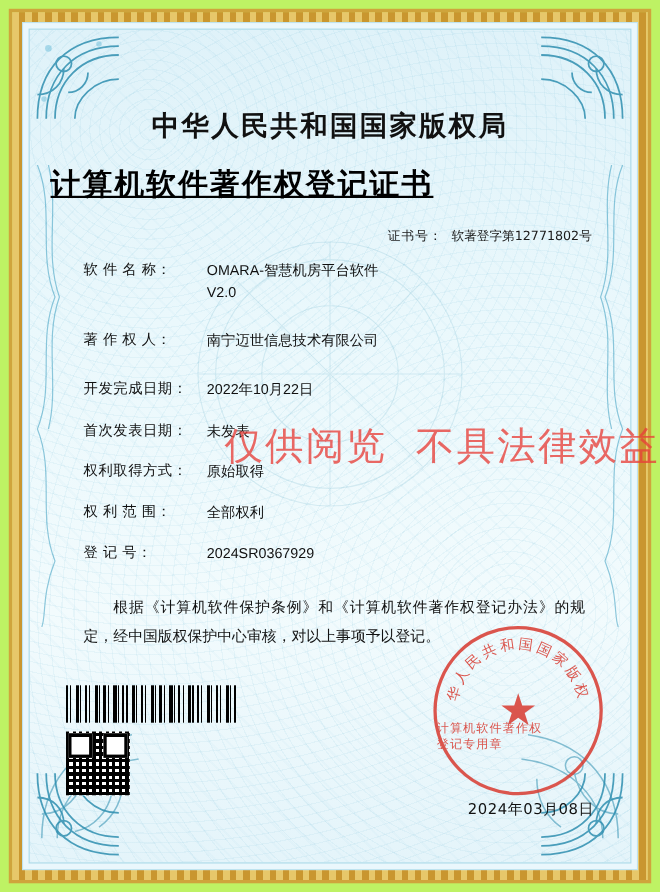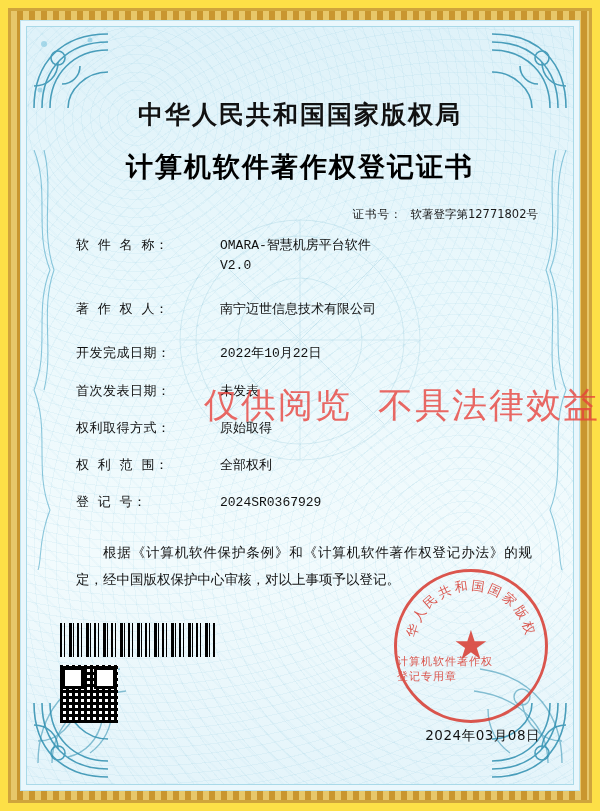--- a/index.html
+++ b/index.html
@@ -8,21 +8,21 @@
     background: #ffffff;
   }
   body {
     font-family: "Liberation Serif", serif;
   }
   .page {
     position: relative;
     width: 600px;
     height: 811px;
     overflow: hidden;
-    background: #fde047;
+    background: #bef264;
   }
 
   
   .frame-outer {
     position: absolute;
     left: 8px; top: 8px; right: 8px; bottom: 8px;
     border: 3px solid #cfa43c;
     background:
       repeating-linear-gradient(90deg,
         #e7c76a 0px, #e7c76a 6px,
@@ -95,26 +95,26 @@
     margin-top: 58px;
     text-align: center;
     font-size: 25px;
     letter-spacing: 2px;
     color: #111;
     font-family: "DejaVu Serif", serif;
     font-weight: 700;
   }
   .cert-title {
     margin-top: 18px;
-    text-align: center;
     font-size: 27px;
     letter-spacing: 2px;
     color: #000;
     font-family: "DejaVu Serif", serif;
     font-weight: 700;
+    text-decoration: underline;
   }
   .cert-no {
     margin-top: 22px;
     text-align: right;
     padding-right: 16px;
     font-size: 11.5px;
     color: #1a1a1a;
     font-family: "DejaVu Sans", sans-serif;
   }
   .cert-no .lbl { letter-spacing: 1px; font-family: Liberation Serif, serif; }
@@ -124,22 +124,21 @@
     margin-top: 14px;
     padding-left: 30px;
     padding-right: 12px;
   }
   .field {
     display: flex;
     align-items: flex-start;
     margin-bottom: 17px;
     font-size: 13px;
     color: #111;
-    font-family: Liberation Mono, monospace;
-    gap: 32px;
+    font-family: Liberation Sans, sans-serif;
   }
   .field .k {
     width: 112px;
     flex: 0 0 112px;
     letter-spacing: 0.5px;
     white-space: nowrap;
   }
   .field .v {
     flex: 1 1 auto;
     line-height: 1.55;

